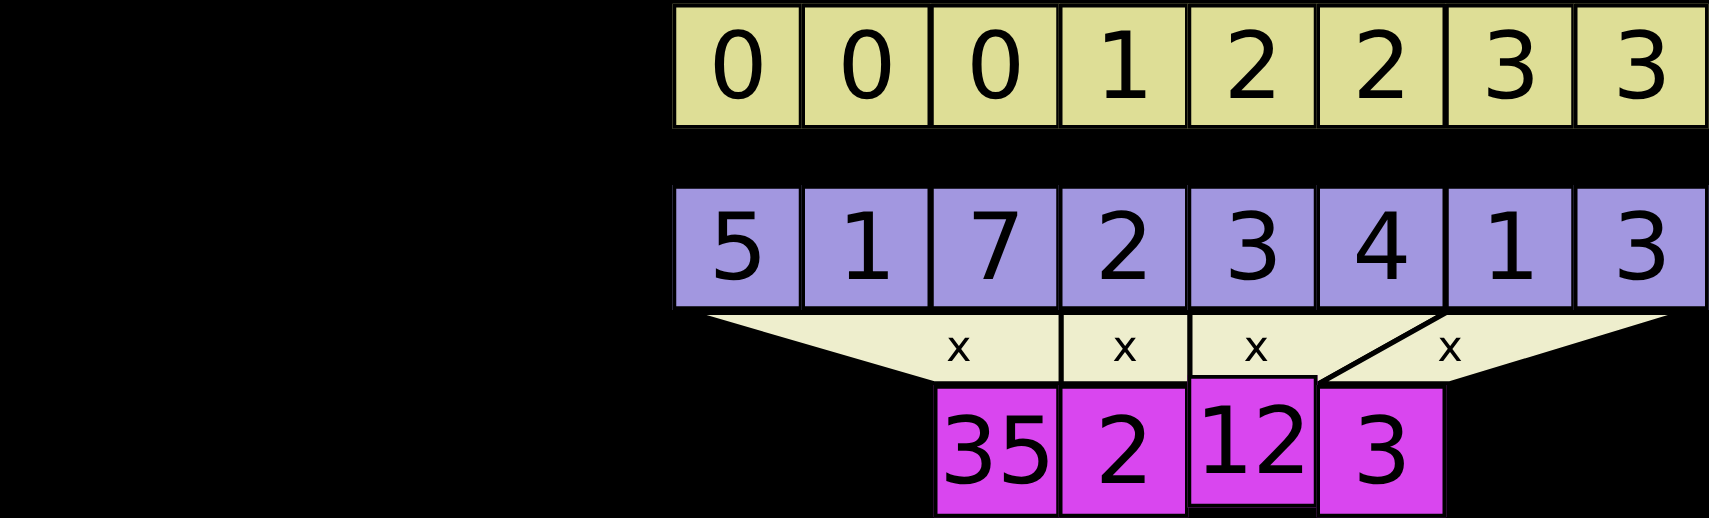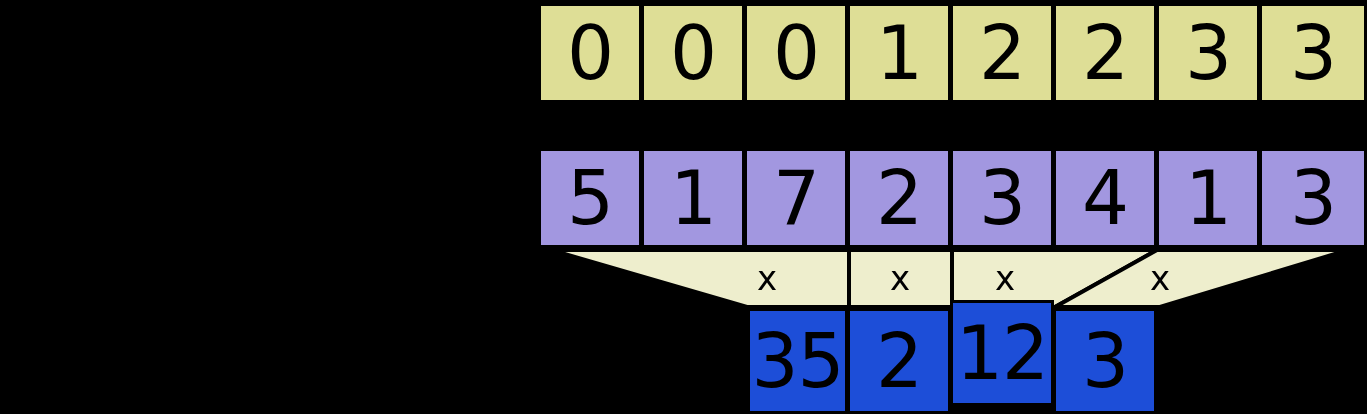--- a/index.html
+++ b/index.html
@@ -24,21 +24,21 @@
     display: flex;
     align-items: center;
     justify-content: center;
     color: #000000;
     font-size: 74px;
     line-height: 1;
     letter-spacing: -1px;
   }
   .row-seg .cell { background: #dede96; }
   .row-val .cell { background: #a297e0; }
-  .row-out .cell { background: #1d4ed8; }
+  .row-out .cell { background: #d946ef; }
 
   #band-svg {
     position: absolute;
     left: 0;
     top: 0;
     width: 1367px;
     height: 414px;
     pointer-events: none;
   }
   .opmark {

